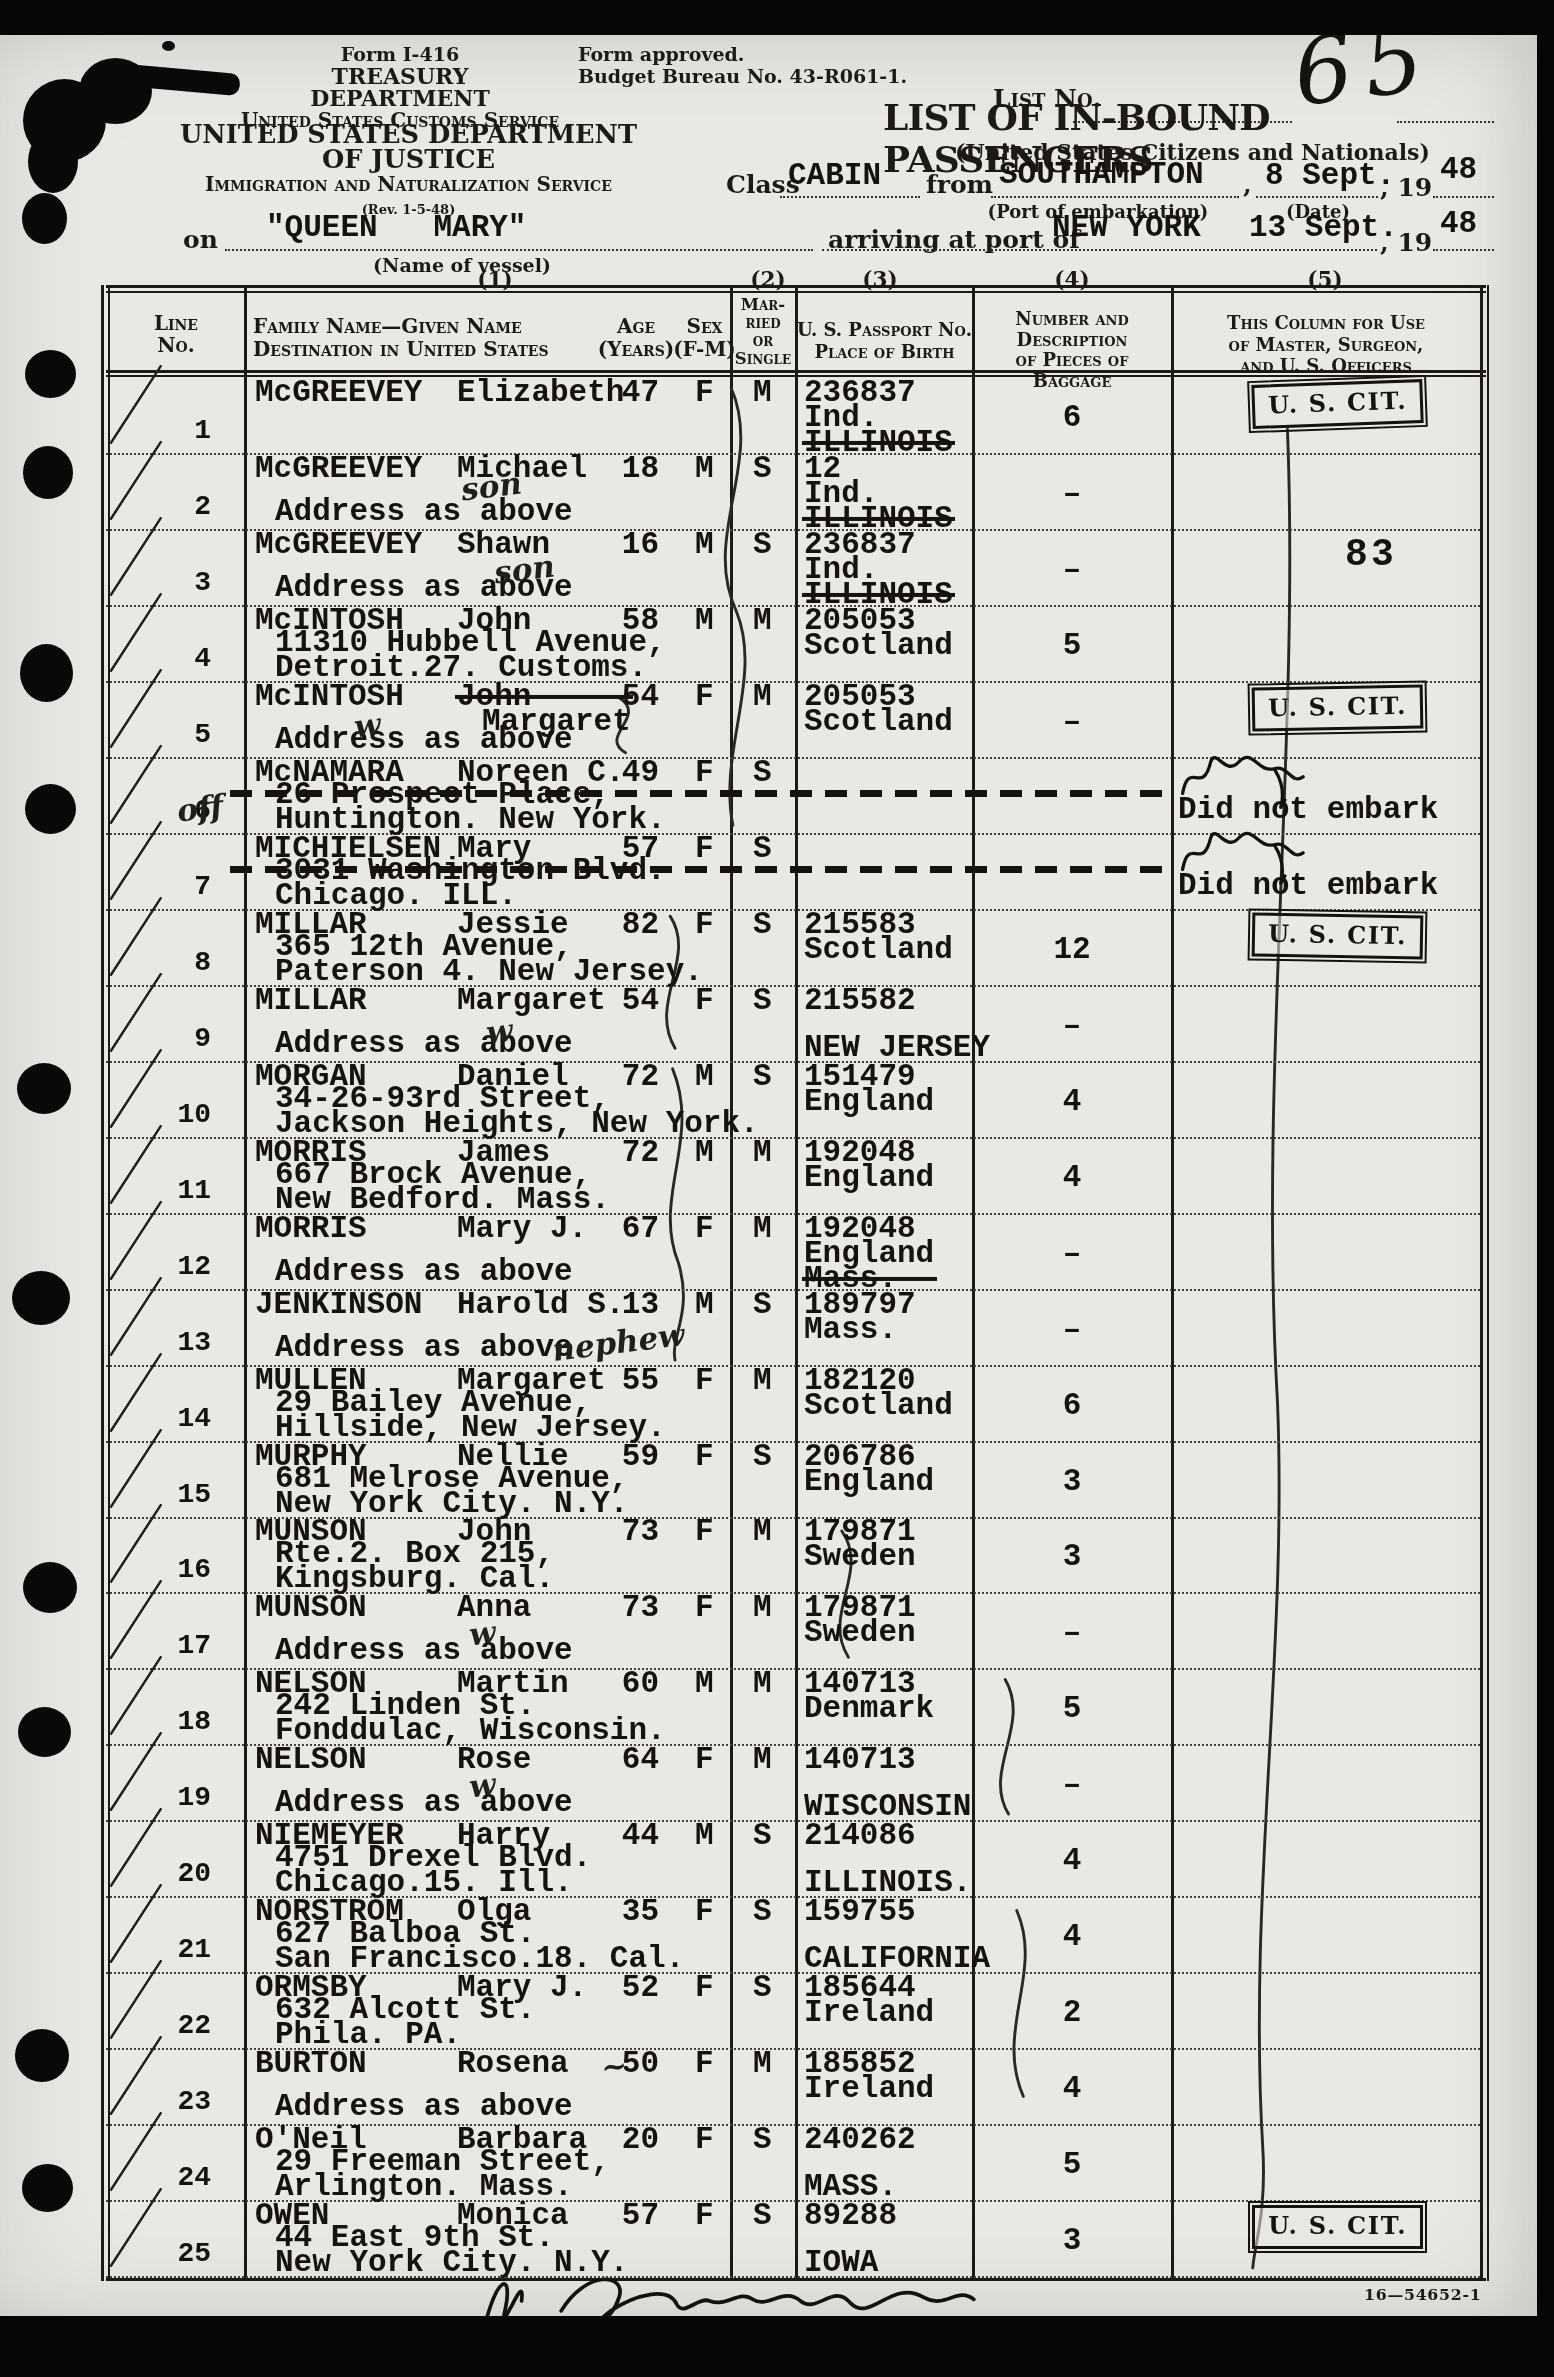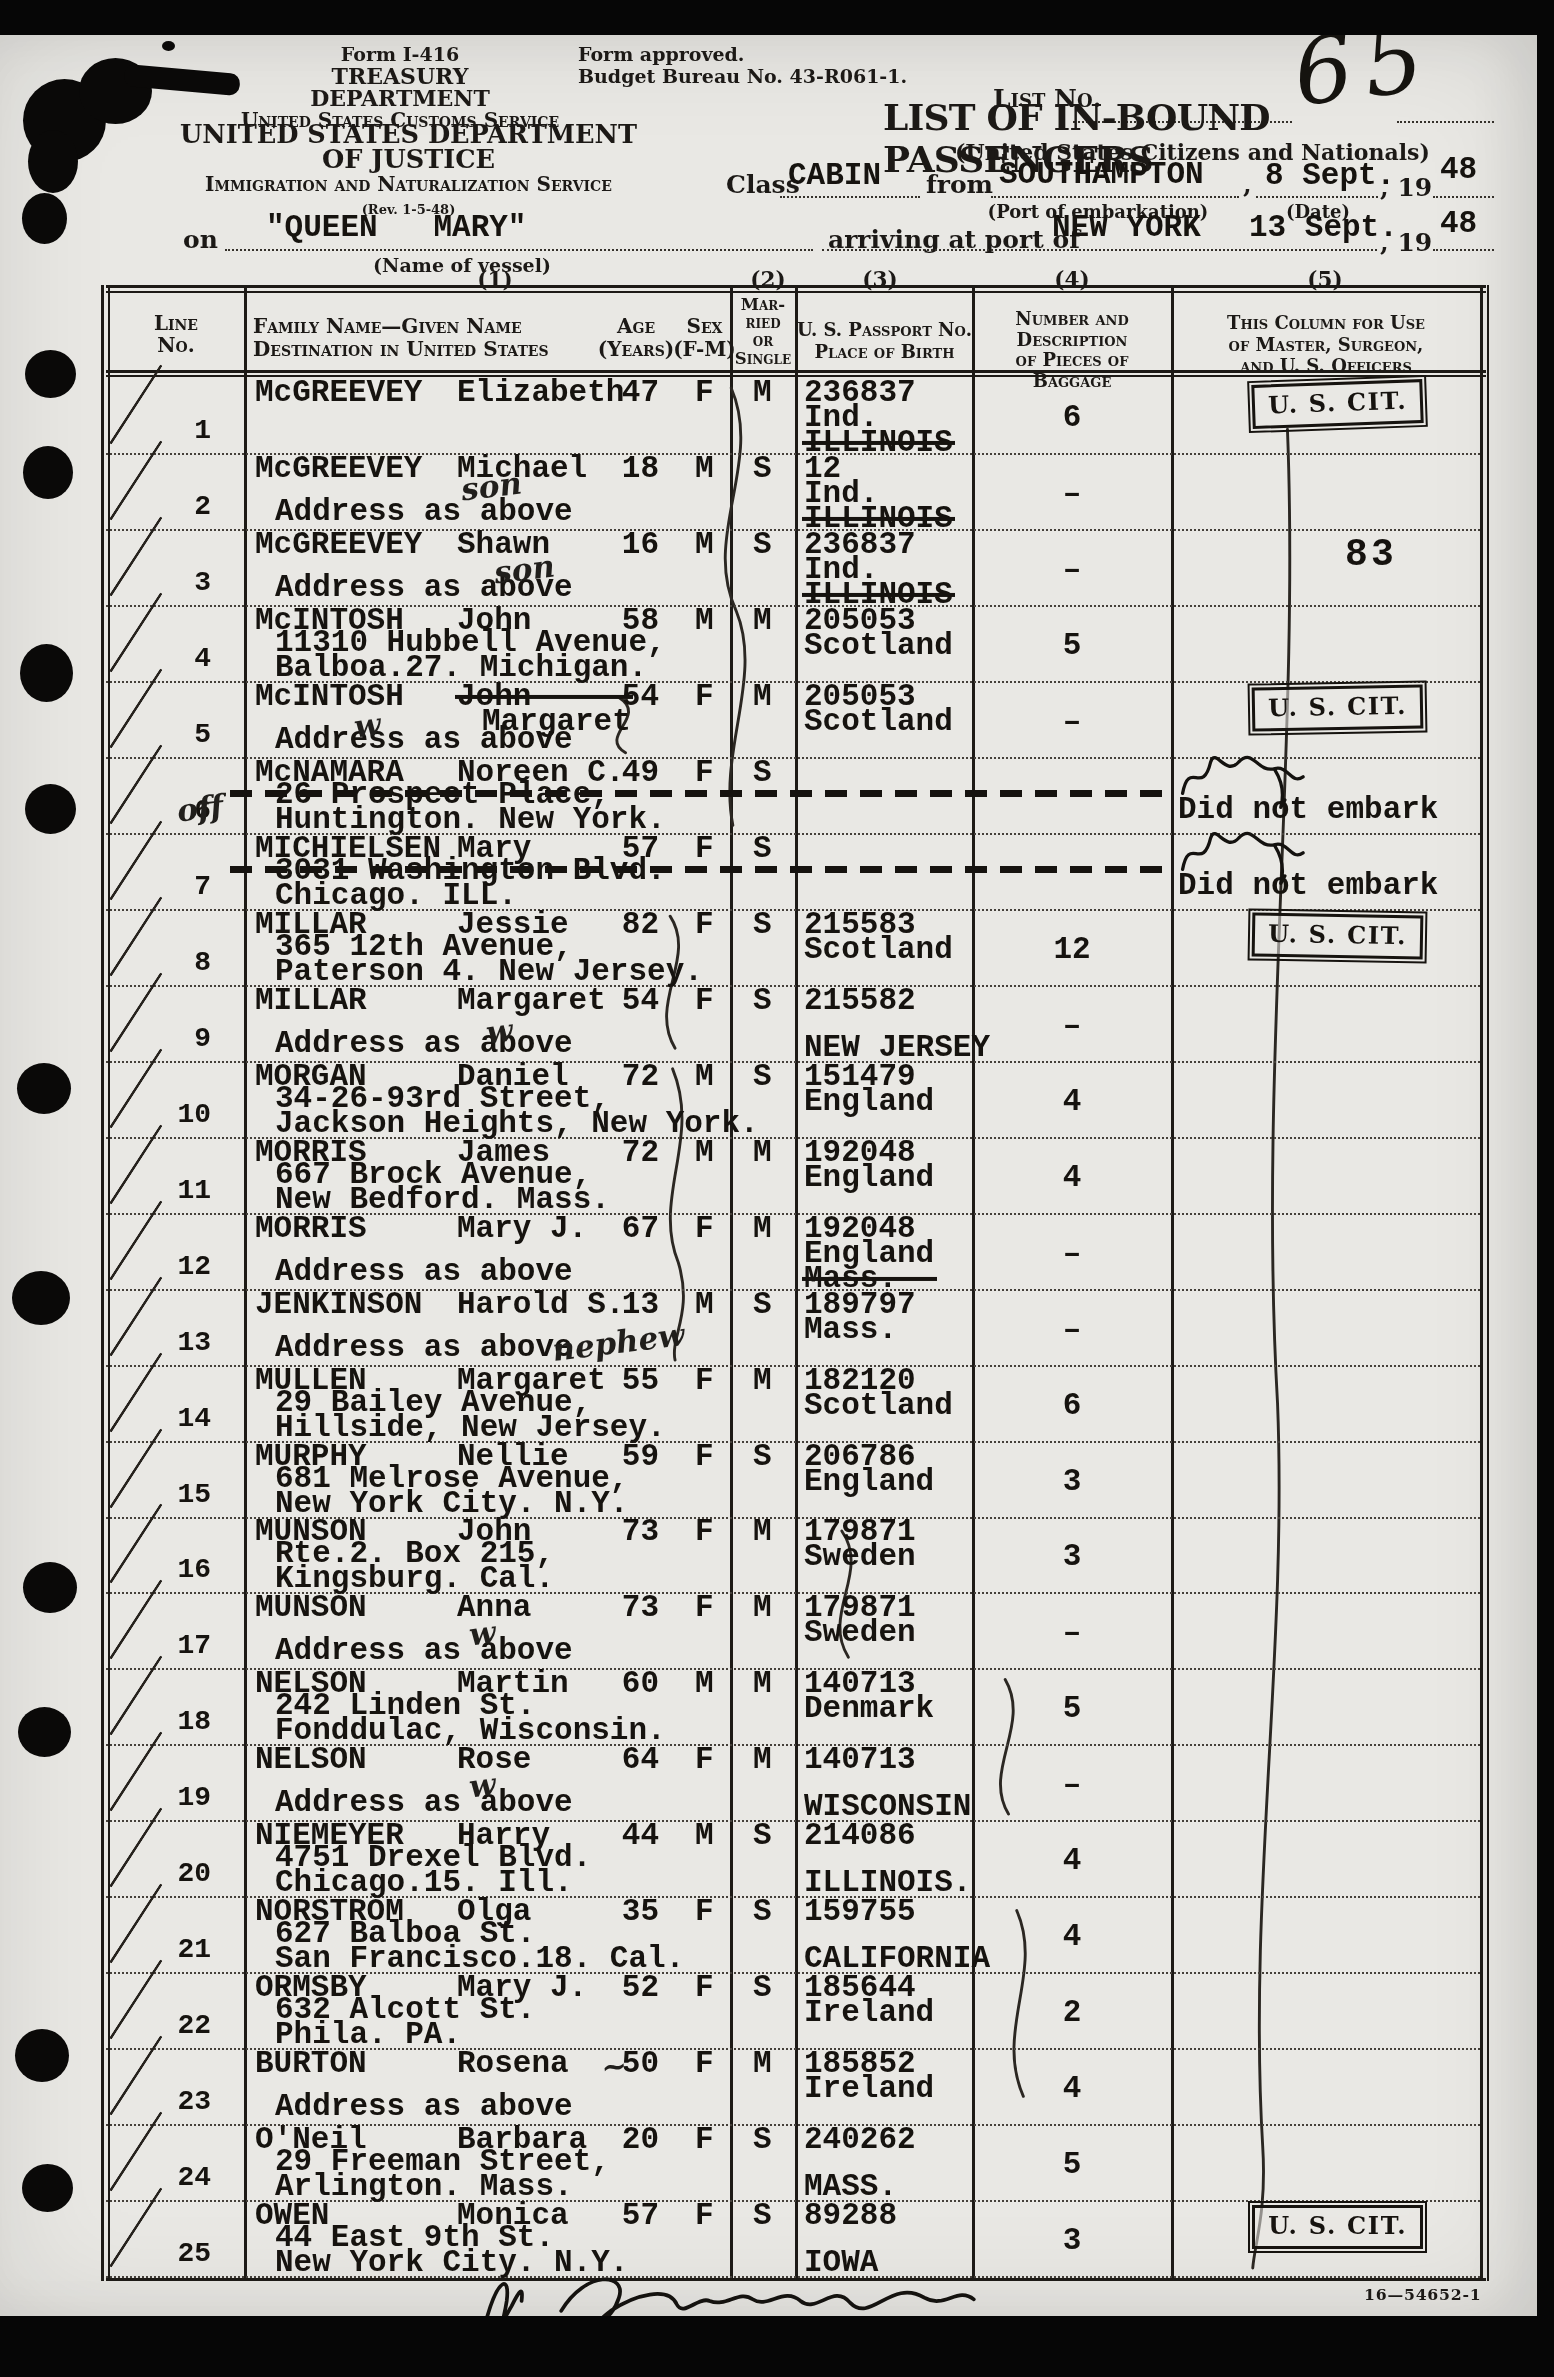--- a/index.html
+++ b/index.html
@@ -255,21 +255,21 @@
     <span class="lineno type">4</span>
     <span class="fam type">McINTOSH</span>
     <div class="giv">
           <div class="type">John</div>
         </div>
     <span class="age type">58</span>
     <span class="sex type">M</span>
     <span class="mar type">M</span>
     <div class="addr">
           <div class="type">11310 Hubbell Avenue,</div>
-          <div class="type">Balboa.27. Michigan.</div>
+          <div class="type">Detroit.27. Customs.</div>
         </div>
     <span class="ppt type">205053</span>
     <div class="birth">
           <div class="type">Scotland</div>
         </div>
     <span class="bag type">5</span>
     <div class="col5"></div>
   </div>
       <div class="row" style="top: 681px;">
     <div class="tick"></div>

